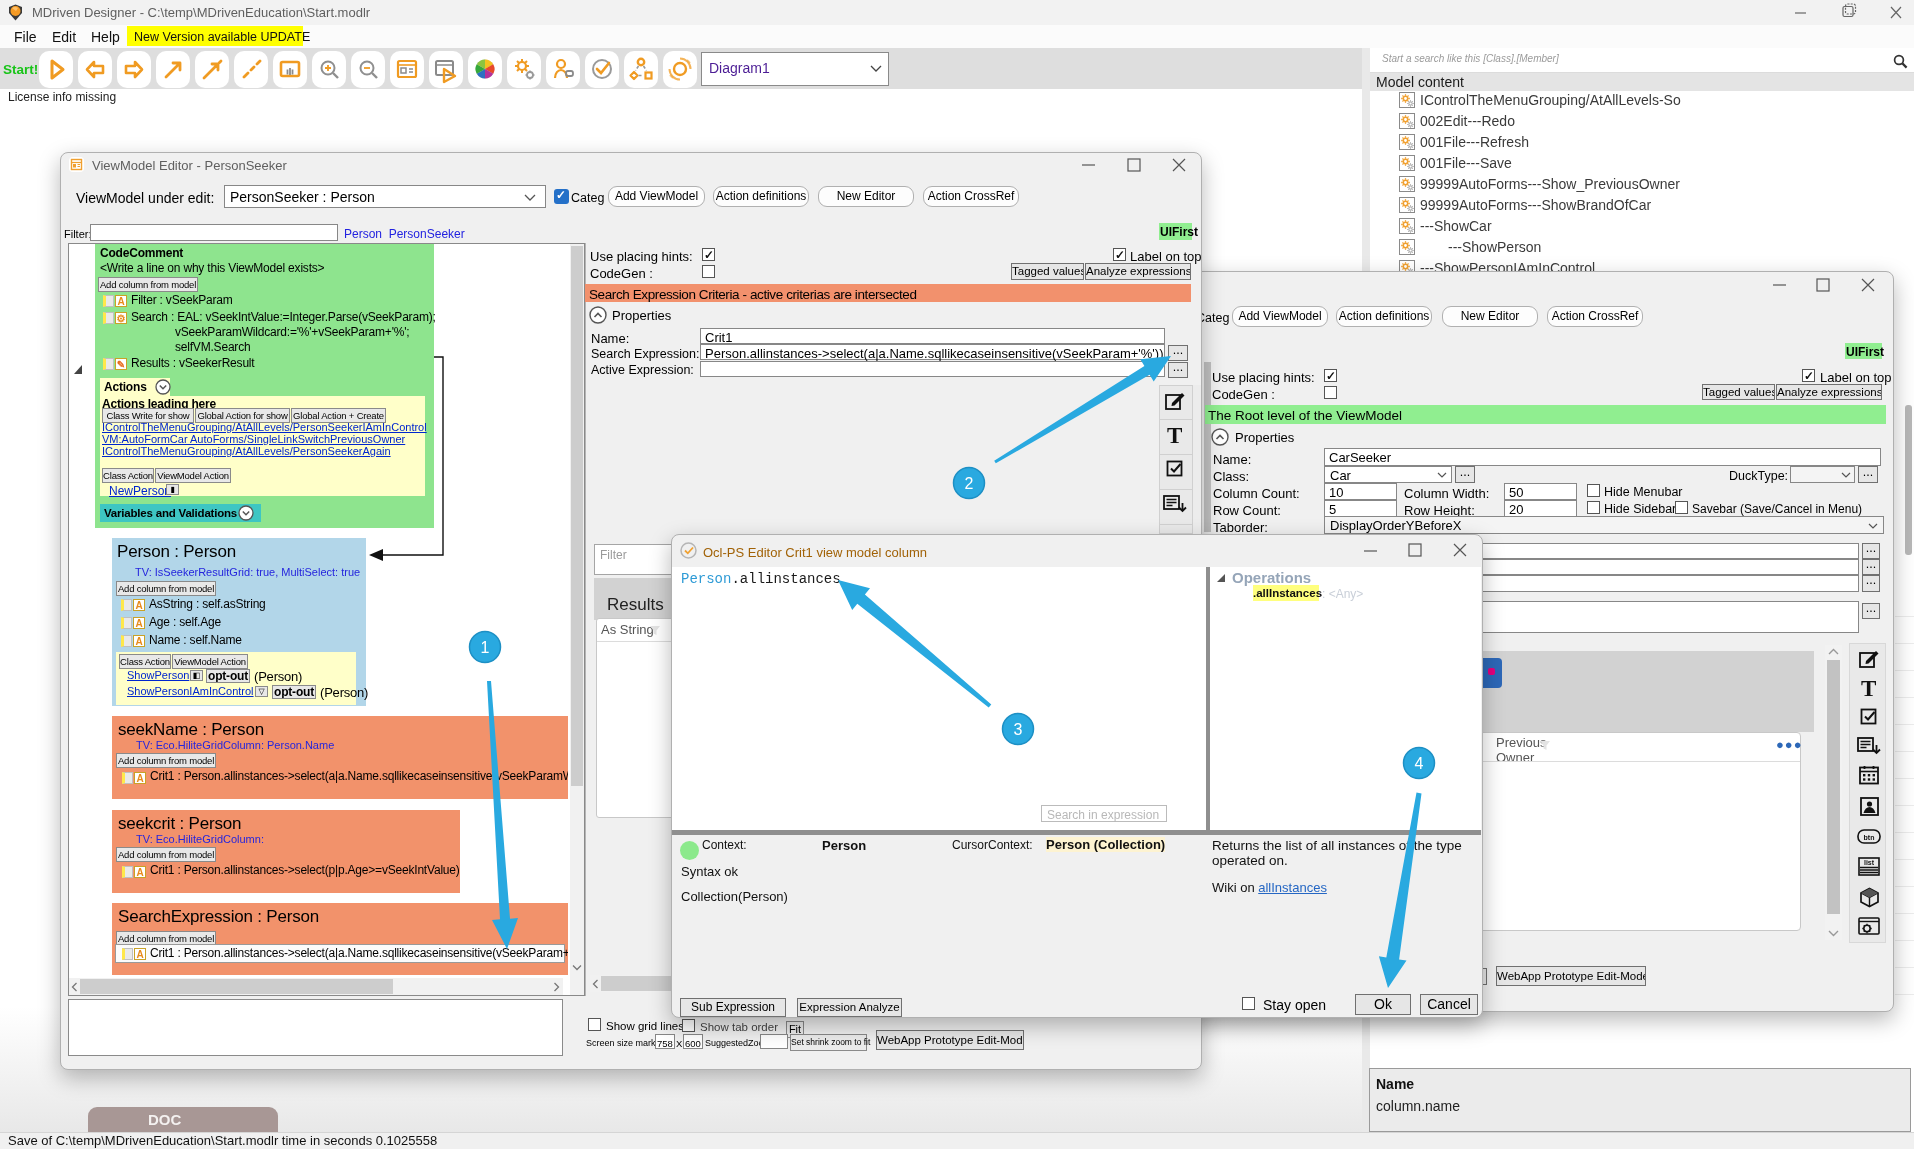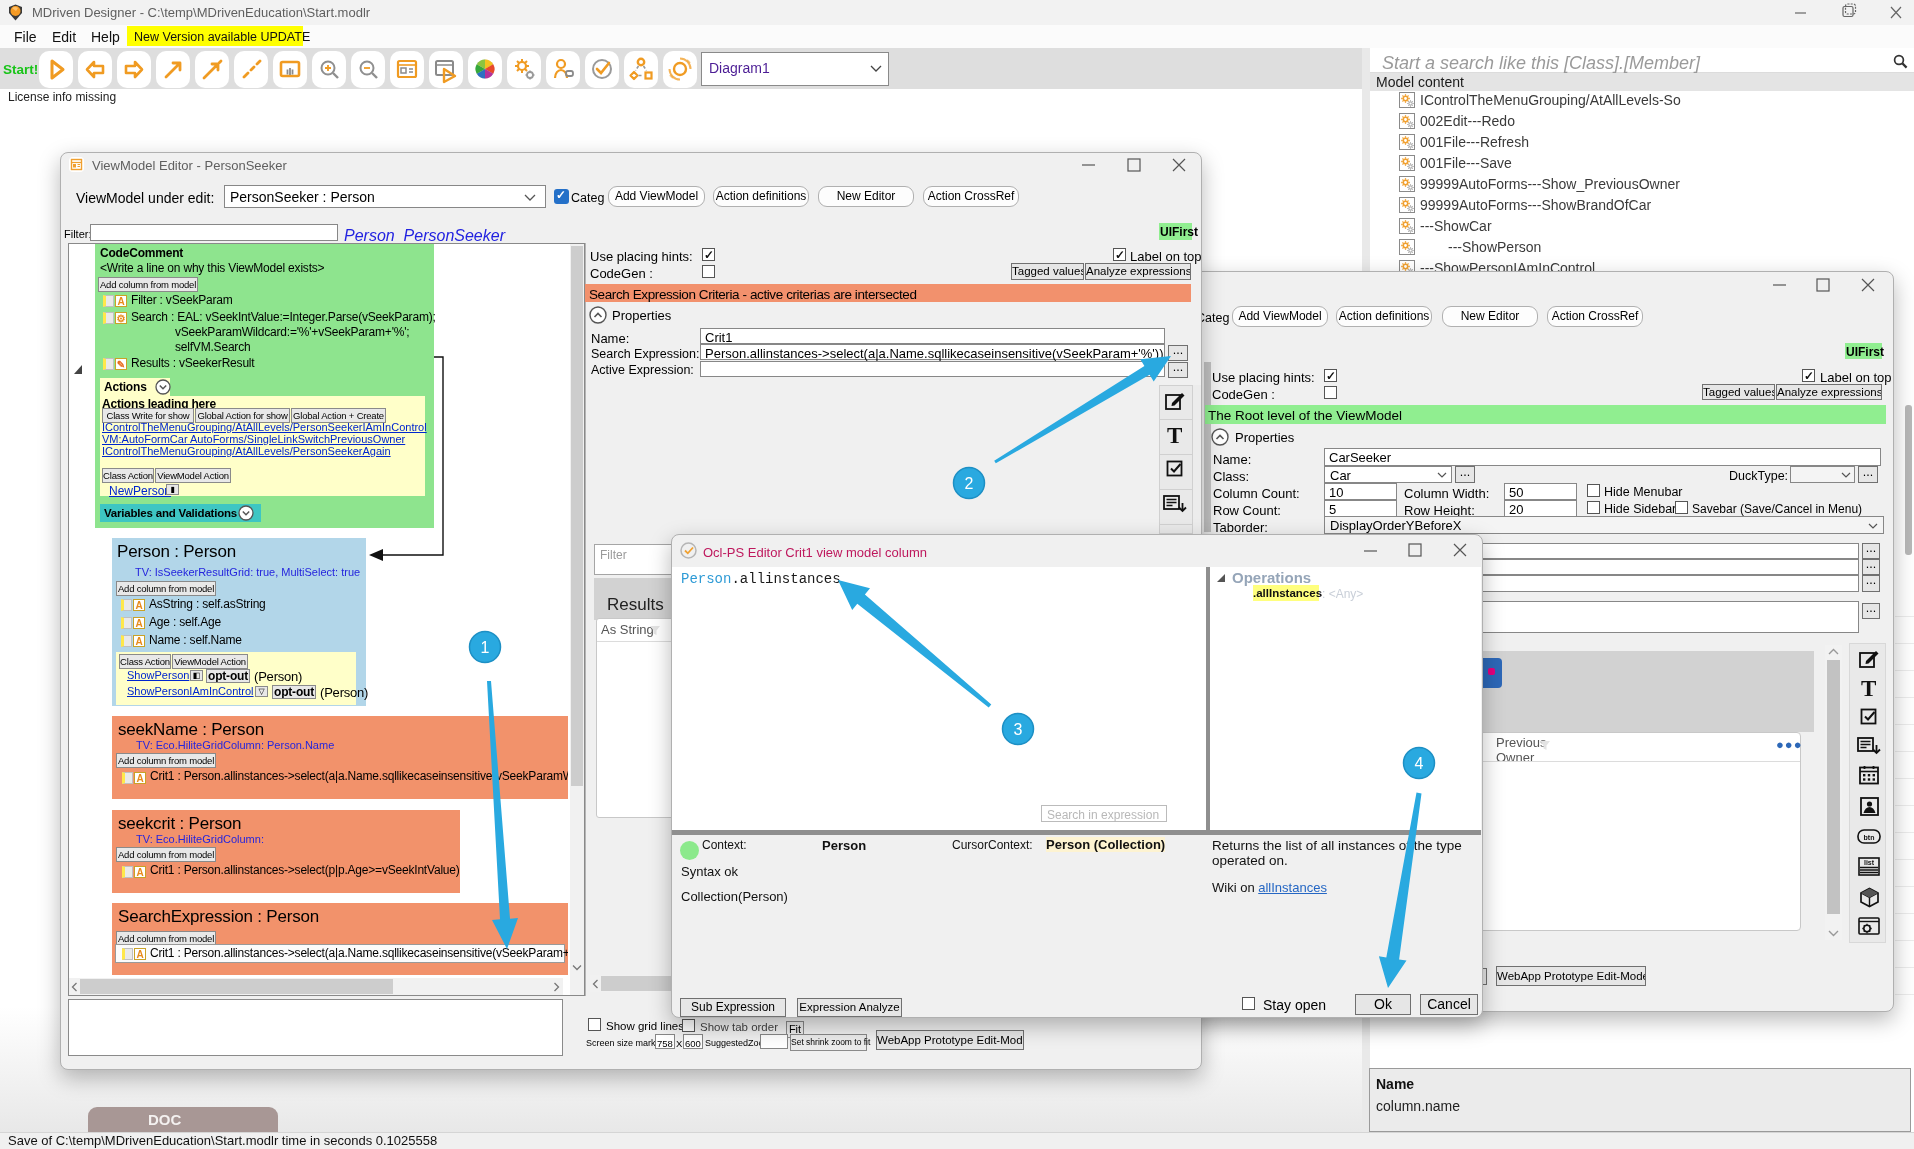--- a/index.html
+++ b/index.html
@@ -169,21 +169,21 @@
 <svg class="abs" style="left:870px;top:65px;" width="12" height="8">
     <path d="M1 1 L6 6 L11 1" fill="none" stroke="#444" stroke-width="1.3"></path>
   </svg>
 <div class="abs" style="left:8px;top:90px;font-size:12px;color:#222;z-index:2;">License info missing</div>
 
 <div class="abs" style="left:0;top:89px;width:1362px;height:1043px;background:linear-gradient(#ffffff 88%, #e8e8e8 100%);"></div>
 
 <div class="abs" style="left:1362px;top:48px;width:8px;height:1084px;background:#e9e9e9;"></div>
 <div class="abs" style="left:1370px;top:48px;width:544px;height:1084px;background:#fff;"></div>
 <div class="abs" style="left:1370px;top:48px;width:544px;height:25px;background:#fff;border-bottom:1px solid #dcdcdc;"></div>
-<div class="abs" style="left:1382px;top:53px;font-size:18px;font-style:italic;color:#9a9a9a;">Start a search like this [Class].[Member]</div>
+<div class="abs" style="left:1382px;top:53px;font-size:10px;font-style:italic;color:#9a9a9a;">Start a search like this [Class].[Member]</div>
 <svg class="abs" style="left:1893px;top:54px;" width="15" height="15" viewBox="0 0 15 15">
     <circle cx="6" cy="6" r="4.4" fill="none" stroke="#333" stroke-width="1.7"></circle>
     <line x1="9.4" y1="9.4" x2="13.6" y2="13.6" stroke="#333" stroke-width="2.2"></line>
   </svg>
 <div class="abs" style="left:1370px;top:73px;width:544px;height:18px;background:#e4e4e4;"></div>
 <div class="abs" style="left:1376px;top:74px;font-size:14px;color:#1a1a1a;">Model content</div>
 <style>
 .mti { position:absolute; left:1399px; width:16px; height:16px; border:1px solid #8a8a8a; background:#fff; }
 .mtt { position:absolute; left:1420px; font-size:14px; color:#3a3a3a; white-space:nowrap; }
 .gear-o { position:absolute; left:1px; top:1px; width:9px; height:9px; }
@@ -484,21 +484,21 @@
     </svg>
 <div class="abs" style="left:554px;top:189px;width:15px;height:15px;background:#2470c8;border-radius:3px;z-index:21;"></div>
 <div class="abs" style="left:556px;top:188px;font-size:12px;color:#fff;font-weight:bold;z-index:21;">✓</div>
 <div class="lab" style="left:571px;top:191px;font-size:12.5px;z-index:21;">Categ</div>
 <div class="btn" style="left:608px;top:186px;width:97px;height:21px;line-height:19px;z-index:21;">Add ViewModel</div>
 <div class="btn" style="left:713px;top:186px;width:96px;height:21px;line-height:19px;z-index:21;">Action definitions</div>
 <div class="btn" style="left:818px;top:186px;width:96px;height:21px;line-height:19px;z-index:21;">New Editor</div>
 <div class="btn" style="left:923px;top:186px;width:96px;height:21px;line-height:19px;z-index:21;">Action CrossRef</div>
 <div class="lab" style="left:64px;top:228px;font-size:11px;z-index:21;">Filter:</div>
 <div class="tb" style="left:90px;top:224px;width:248px;height:17px;z-index:21;"></div>
-<div class="abs" style="left:344px;top:227px;font-size:16px;color:#2222e0;z-index:21;font-style:italic;">Person&nbsp;&nbsp;PersonSeeker</div>
+<div class="abs" style="left:344px;top:227px;font-size:12px;color:#2222e0;z-index:21;">Person&nbsp;&nbsp;PersonSeeker</div>
 
 <div class="abs" style="left:68px;top:243px;width:517px;height:753px;background:#fff;border:1px solid #898989;z-index:21;"></div>
 
 <div class="abs" style="left:570px;top:244px;width:14px;height:751px;background:#f1f1f1;z-index:22;"></div>
 <div class="abs" style="left:571px;top:246px;width:12px;height:540px;background:#cdcdcd;z-index:22;"></div>
 <svg class="abs" style="left:572px;top:964px;z-index:22;" width="10" height="7">
       <path d="M1 1.5 L5 5.5 L9 1.5" fill="none" stroke="#777" stroke-width="1.3"></path>
     </svg>
 
 <div class="abs" style="left:69px;top:978px;width:494px;height:17px;background:#f1f1f1;z-index:22;"></div>
@@ -706,21 +706,21 @@
 <div class="sbtn" style="left:790px;top:1034px;width:77px;height:17px;line-height:15px;font-size:8.5px;z-index:21;">Set shrink zoom to fit</div>
 <div class="gbtn" style="left:876px;top:1030px;width:148px;height:20px;line-height:18px;font-size:11.5px;z-index:21;">WebApp Prototype Edit-Mode</div>
 </div>
 
 <div id="ocl" class="abs" style="z-index:30;">
 <div class="win" style="left:671px;top:534px;width:812px;height:484px;"></div>
 <svg class="abs" style="left:680px;top:542px;z-index:31;" width="17" height="17" viewBox="0 0 17 17">
       <circle cx="8.5" cy="8.5" r="7.5" fill="none" stroke="#b5b5b5" stroke-width="1.5"></circle>
       <path d="M5 8.5 L7.8 11.3 L13 5.5" fill="none" stroke="#f0a030" stroke-width="1.8"></path>
     </svg>
-<div class="abs" style="left:703px;top:545px;font-size:13px;color:#be185d;z-index:31;">Ocl-PS Editor Crit1 view model column</div>
+<div class="abs" style="left:703px;top:545px;font-size:13px;color:#a16207;z-index:31;">Ocl-PS Editor Crit1 view model column</div>
 <svg class="abs" style="left:1360px;top:542px;z-index:31;" width="112" height="16" viewBox="0 0 112 16">
   <line x1="4" y1="9" x2="17" y2="9" stroke="#555" stroke-width="1.2"></line>
   <rect x="49" y="2" width="12" height="12" fill="none" stroke="#555" stroke-width="1.2"></rect>
   <path d="M94 2 L106 14 M106 2 L94 14" stroke="#555" stroke-width="1.2"></path>
 </svg>
 
 <div class="abs" style="left:672px;top:567px;width:534px;height:263px;background:#fff;z-index:31;"></div>
 <div class="abs" style="left:681px;top:571px;font-family:'Liberation Mono',monospace;font-size:14px;z-index:31;"><span style="color:#2e9bd6;">Person</span><span style="color:#1a1a1a;">.allinstances</span></div>
 <div class="tb" style="left:1041px;top:805px;width:126px;height:17px;border-color:#bbb;z-index:31;"></div>
 <div class="abs" style="left:1047px;top:808px;font-size:12px;color:#b8b8b8;z-index:31;">Search in expression</div>

